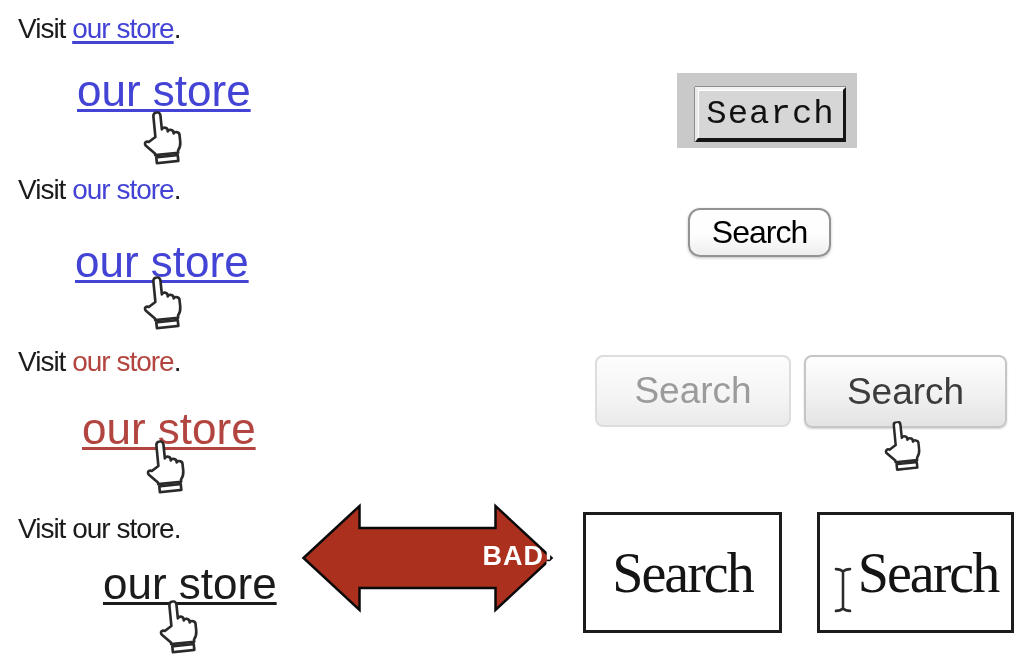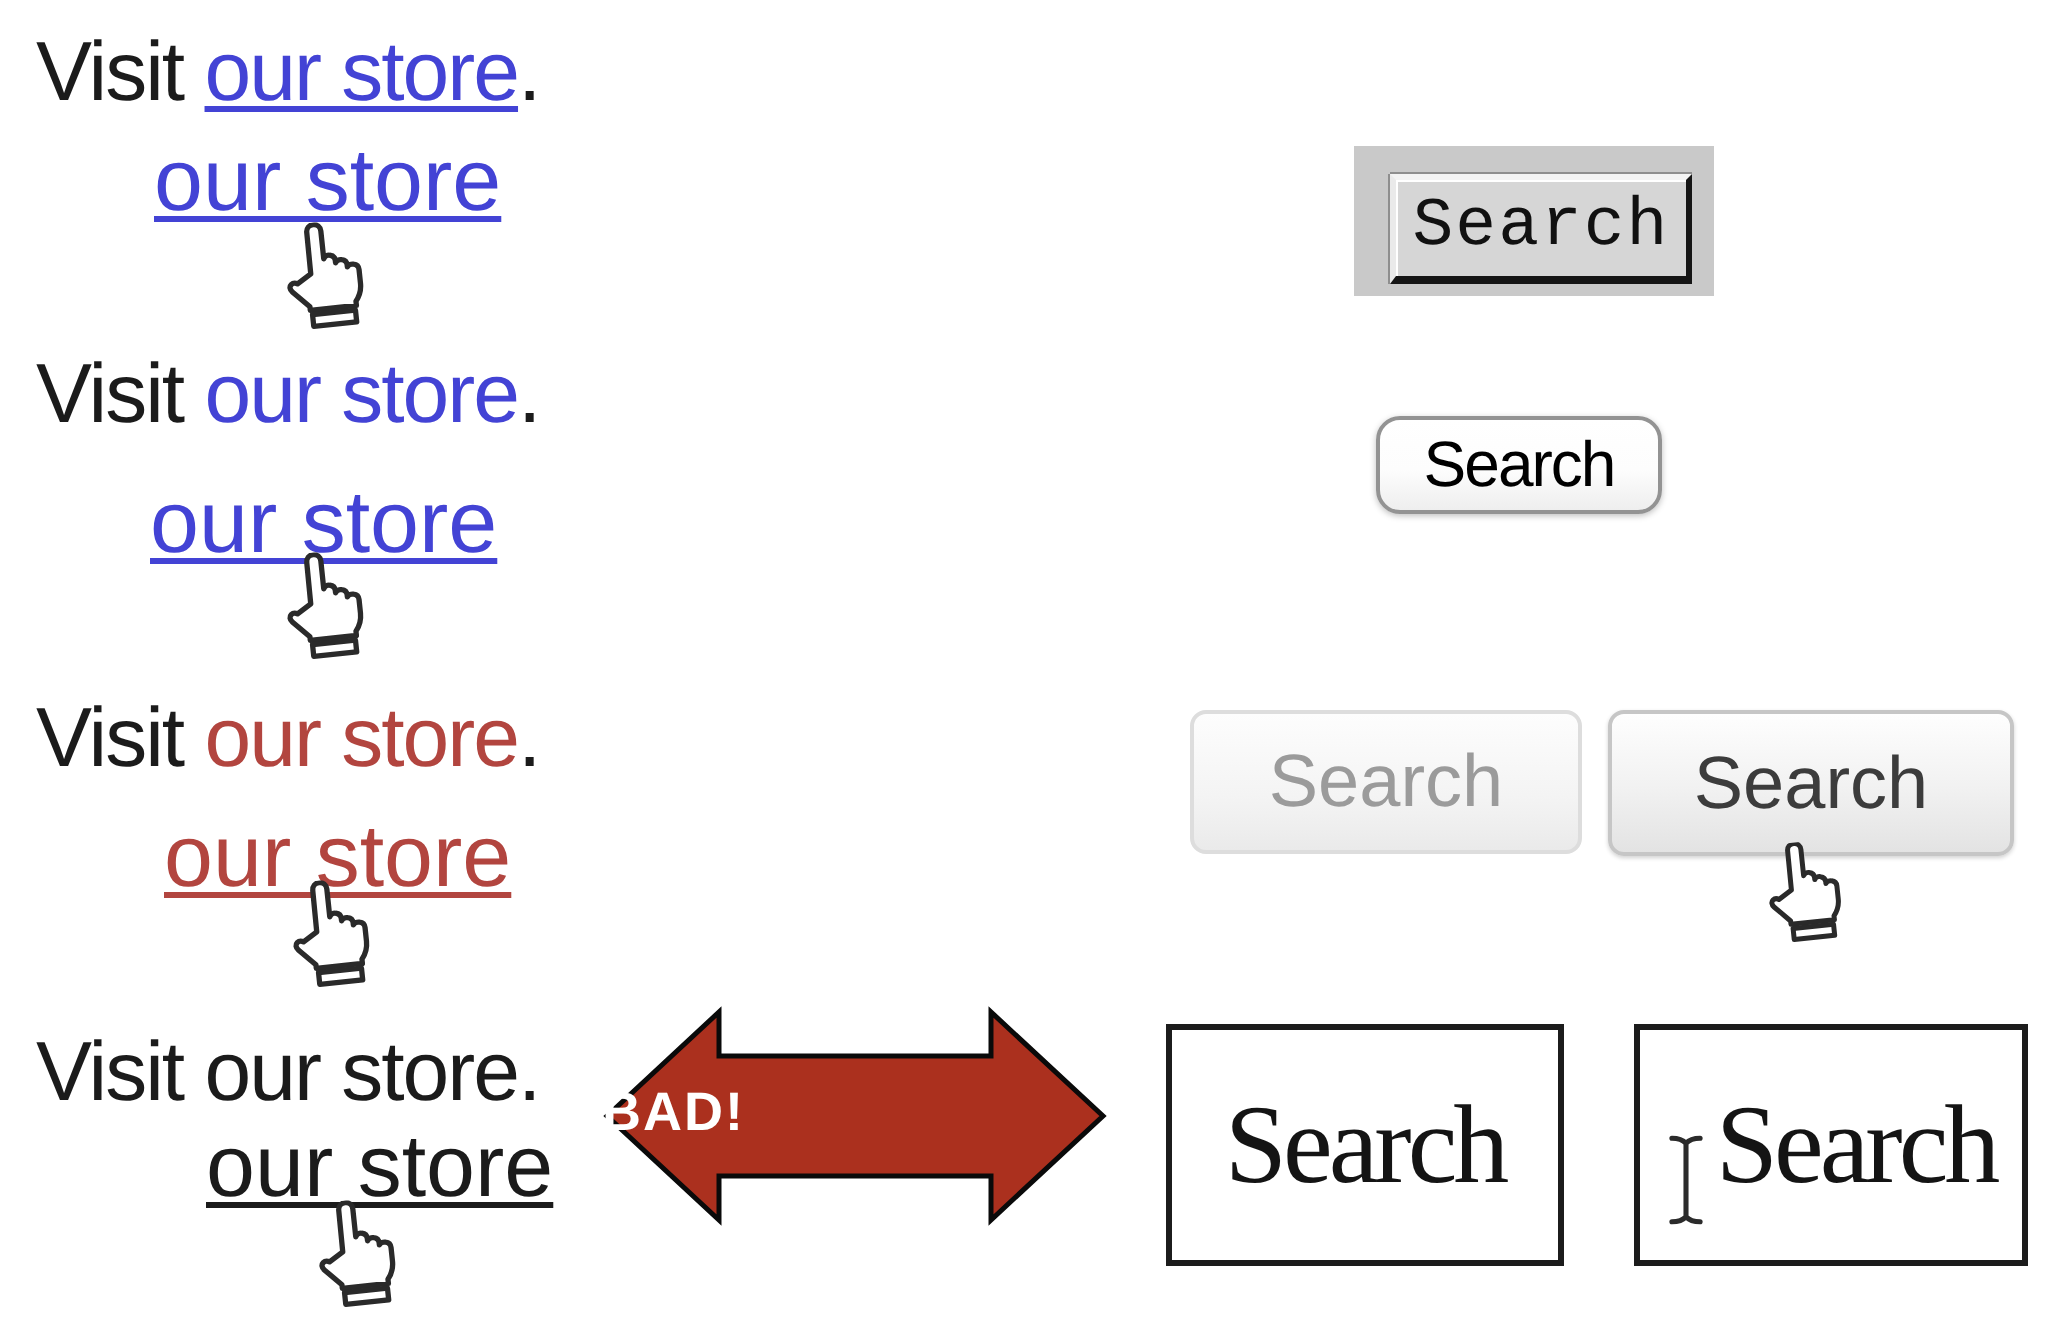--- a/index.html
+++ b/index.html
@@ -1,21 +1,21 @@
 <!DOCTYPE html>
 <html><head>
 <meta charset="utf-8">
 <style>
   html,body{margin:0;padding:0;background:#ffffff;}
   .stage{
     position:relative;width:1034px;height:668px;background:#ffffff;
     font-family:"Liberation Sans",sans-serif;overflow:hidden;color:#1b1b1b;
   }
   
-  .line{position:absolute;font-size:42px;letter-spacing:-1px;line-height:1;white-space:nowrap;}
+  .line{position:absolute;font-size:28px;letter-spacing:-1px;line-height:1;white-space:nowrap;}
   .line2{font-size:44px;letter-spacing:0;}
   .u{text-decoration:underline;text-decoration-thickness:3px;text-underline-offset:3px;}
   .r1l1{left:18px;top:15px}  .r1l2{left:77px;top:69px}   .r1c{left:138px;top:111px}
   .r2l1{left:18px;top:176px} .r2l2{left:75px;top:240px}  .r2c{left:138px;top:276px}
   .r3l1{left:18px;top:348px} .r3l2{left:82px;top:407px}  .r3c{left:141px;top:440px}
   .r4l1{left:18px;top:515px} .r4l2{left:103px;top:562px} .r4c{left:154px;top:600px}
   .cursor{position:absolute;width:46px;height:54px;z-index:6;transform:rotate(-6deg);}
   
   .btn-backdrop{position:absolute;left:677px;top:73px;width:180px;height:75px;background:#c9c9c9;}
   .btn-beveled{
@@ -57,21 +57,21 @@
     background:#ffffff;display:flex;align-items:center;justify-content:center;
     font-family:"Liberation Serif",serif;font-size:56px;letter-spacing:-2px;color:#141414;
   }
   .box-plain{left:583px;width:199px;}
   .box-ibeam{left:817px;width:197px;gap:5px;}
   .ibeam{width:20px;height:48px;transform:translateY(17px);}
   
   .arrow-wrap{position:absolute;left:301px;top:498px;width:253px;height:120px;}
   .arrow-wrap svg{display:block;width:100%;height:100%;}
   .arrow-label{
-    position:absolute;left:0;top:45px;width:100%;text-align:left;
+    position:absolute;left:0;top:45px;width:100%;text-align:right;
     font-size:27px;font-weight:bold;letter-spacing:1px;line-height:1;
   }
   .hidden-defs{position:absolute;width:0;height:0;overflow:hidden;}
 </style>
 </head>
 <body>
 
 <div class="stage">
 
   <svg class="hidden-defs" aria-hidden="true">

